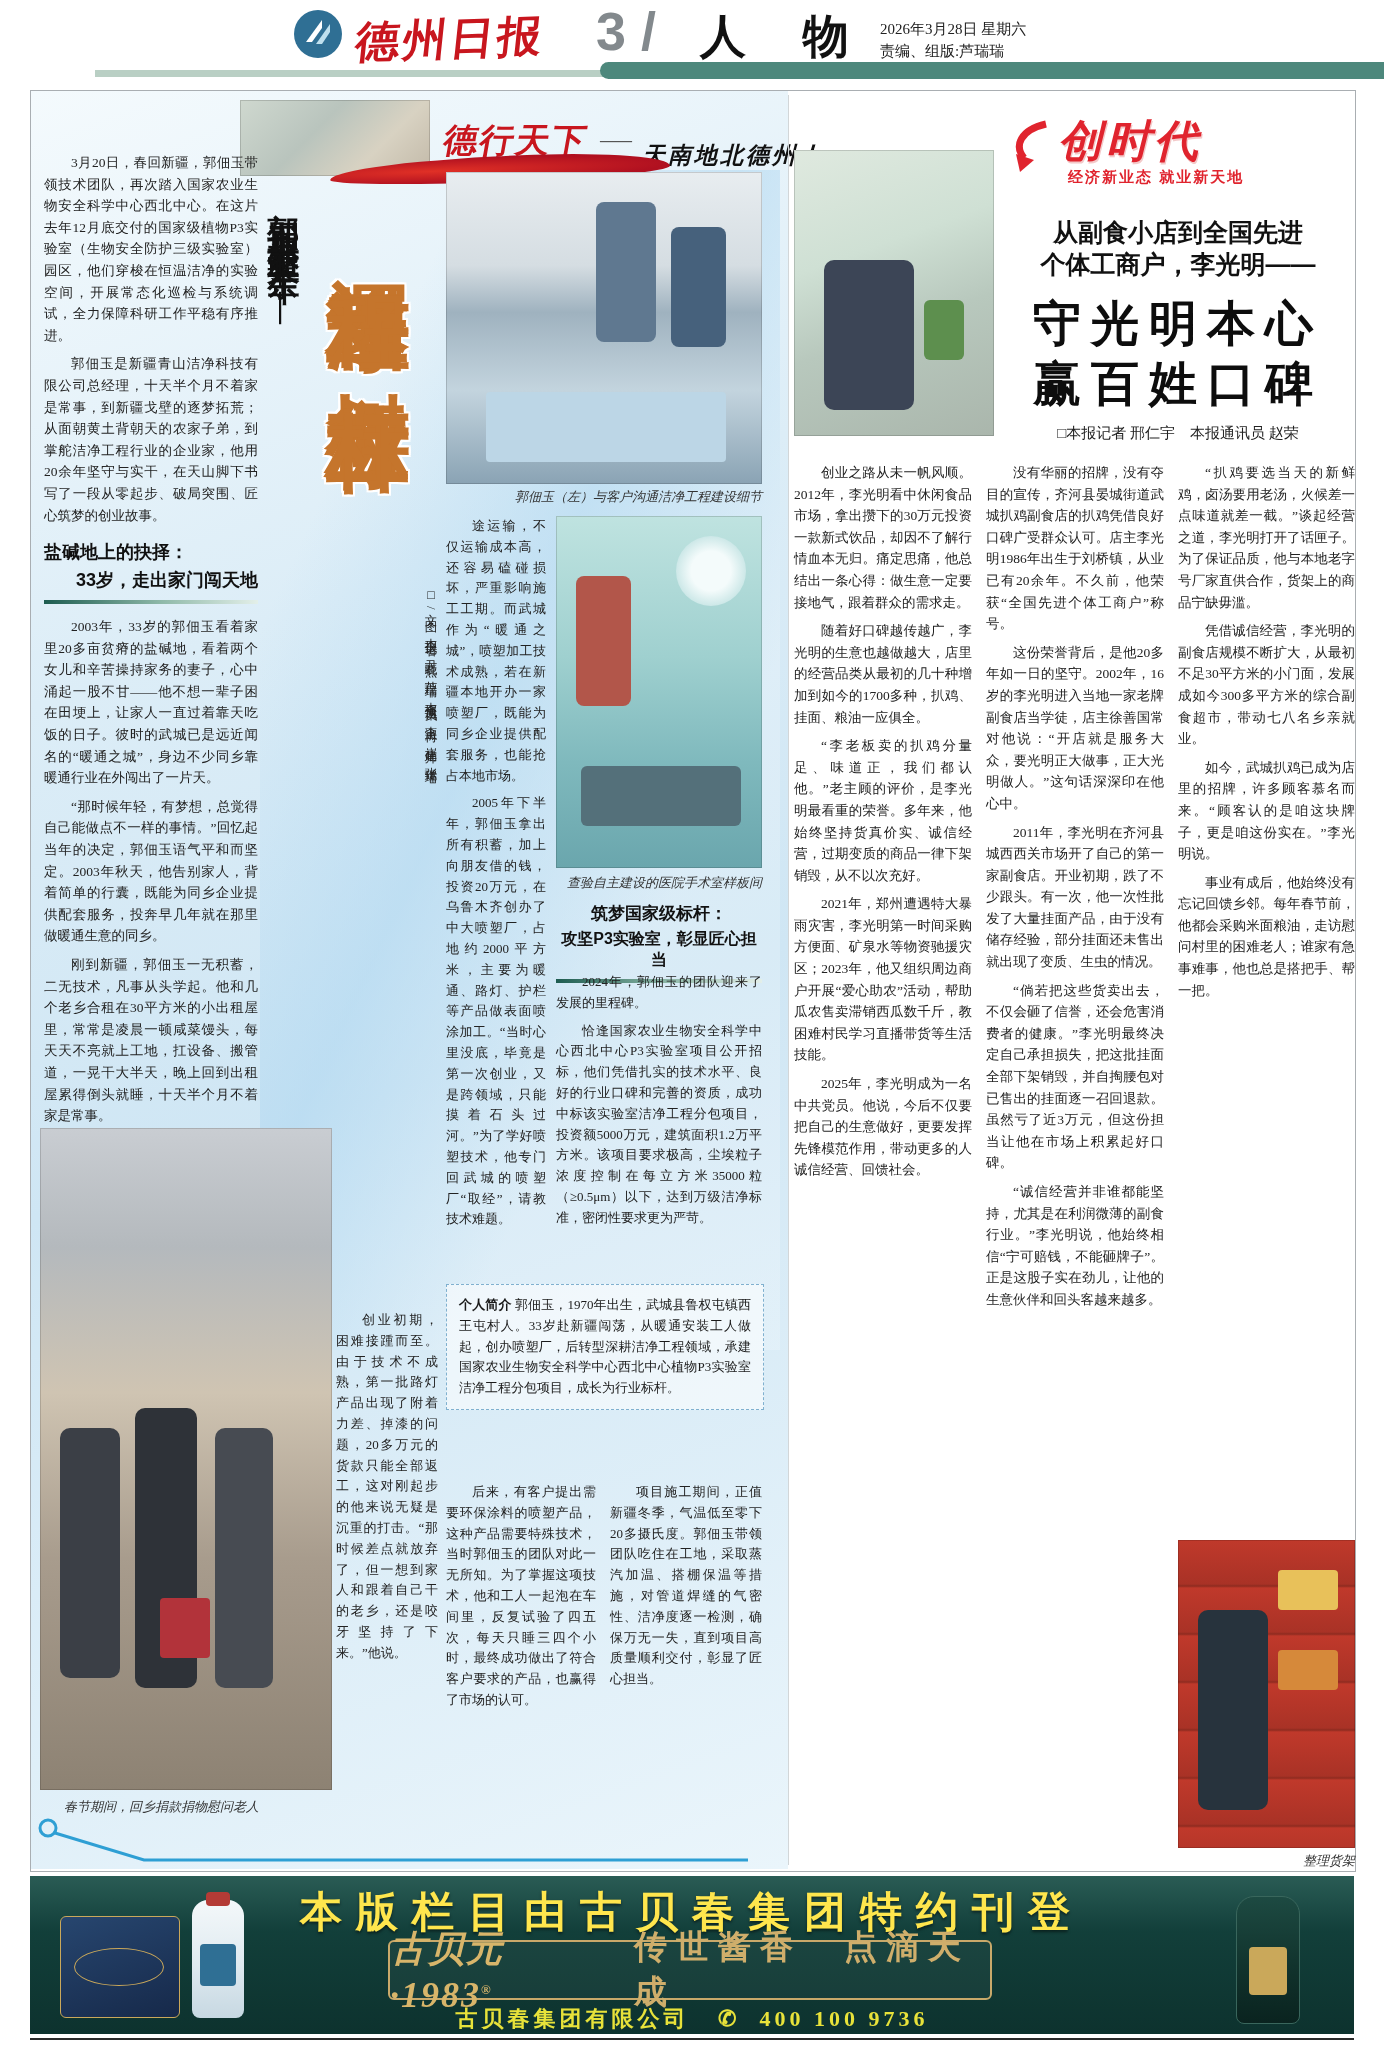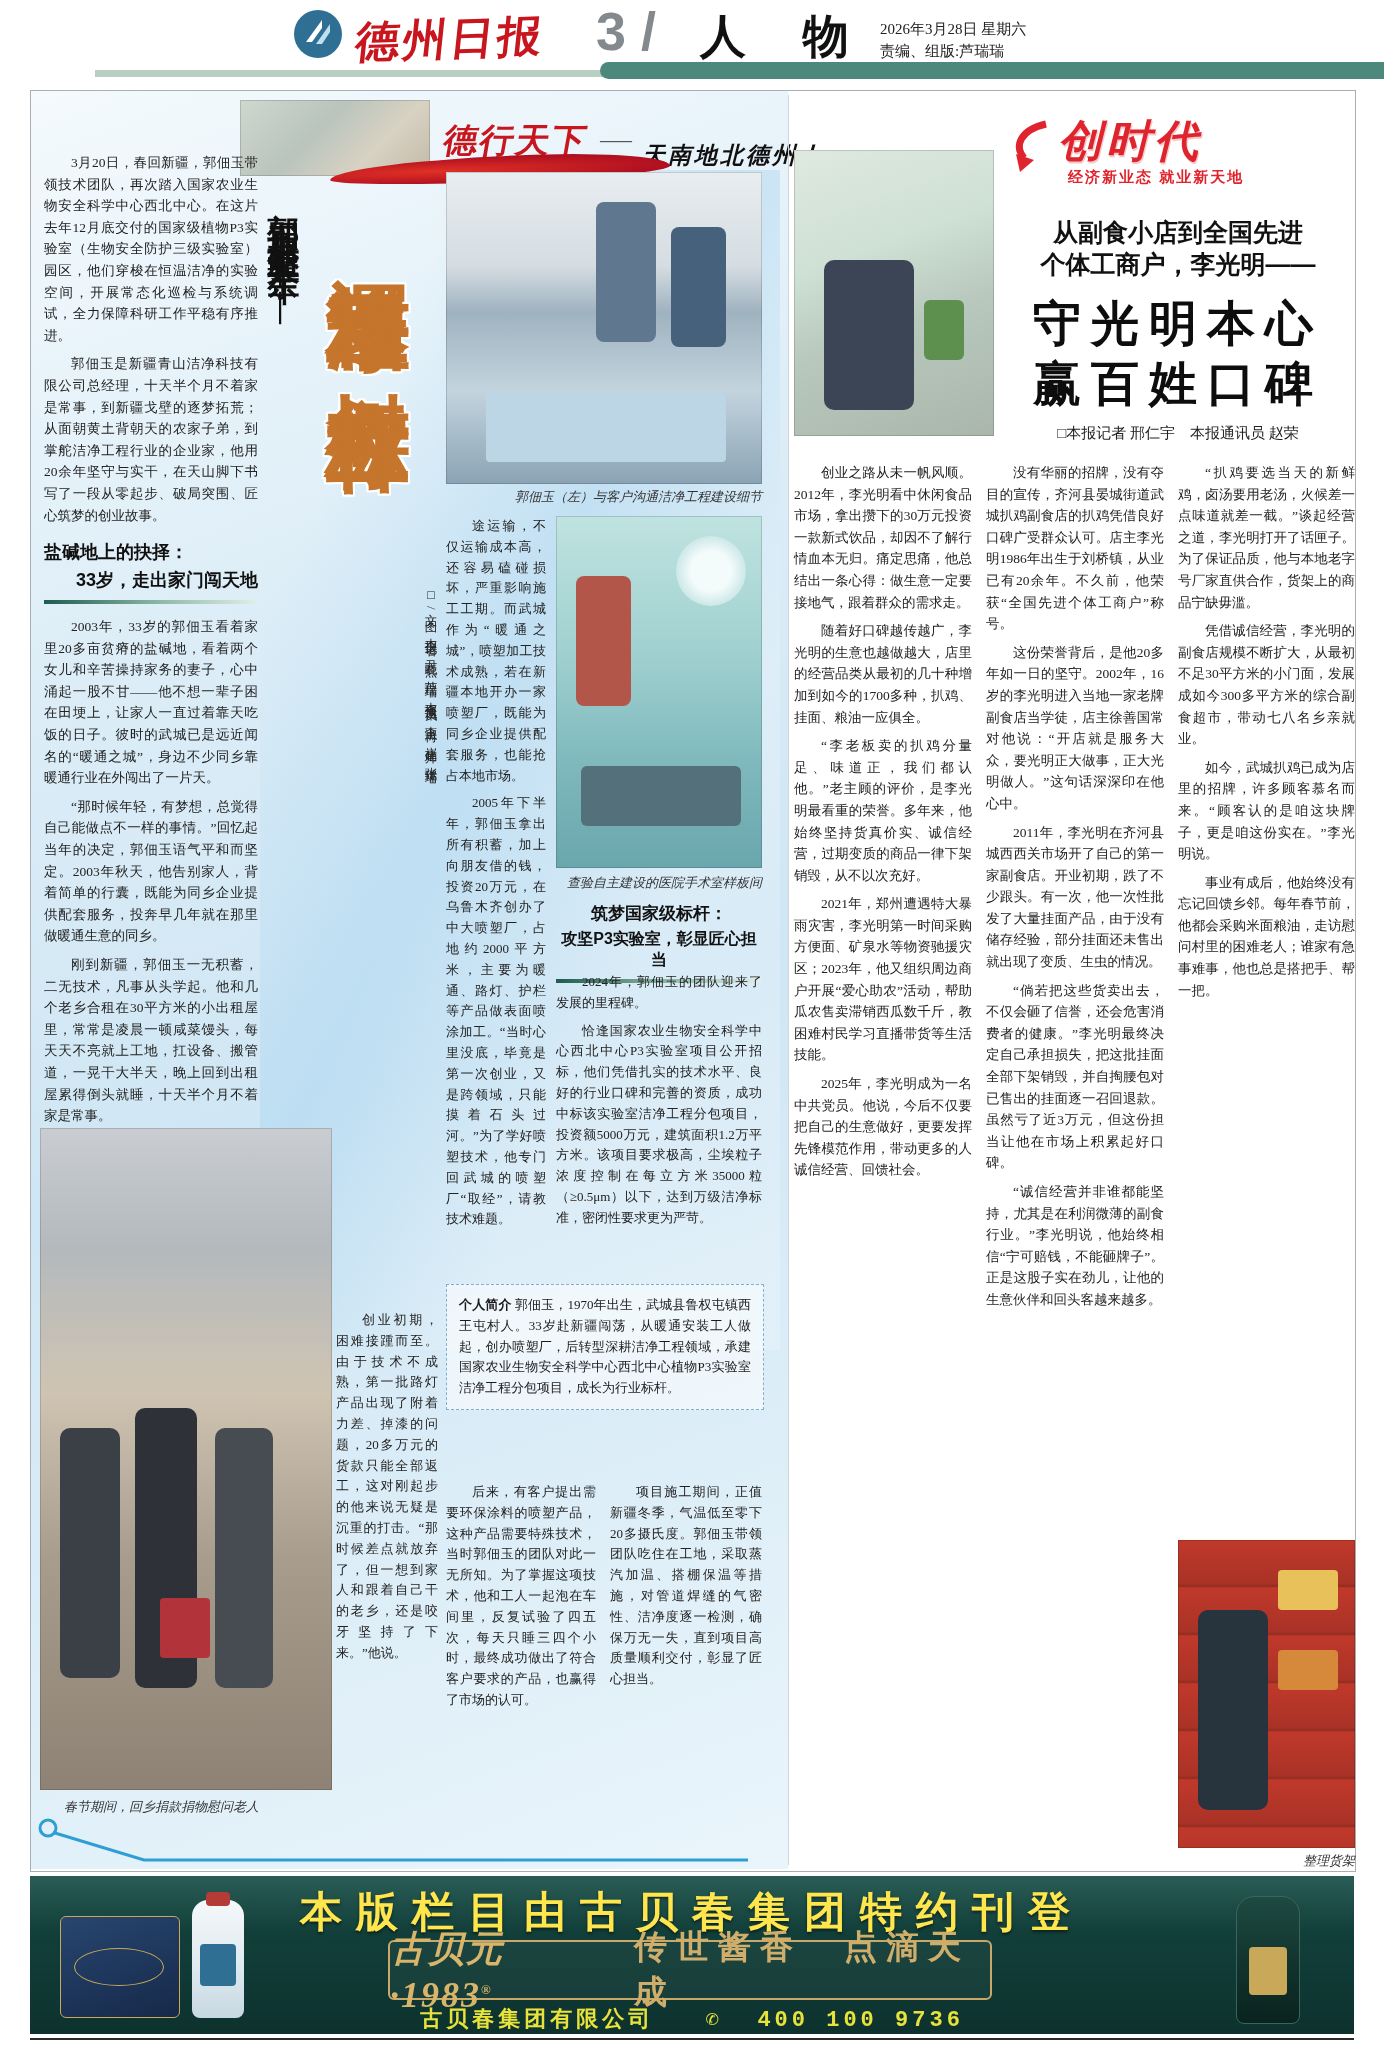--- a/index.html
+++ b/index.html
@@ -34,21 +34,21 @@
   .tagline{font-family:"Liberation Sans",sans-serif;font-weight:bold;color:#e0242e;font-size:15px;letter-spacing:2px;}
   .kicker2{font-family:"Liberation Sans",sans-serif;font-weight:bold;font-size:25px;color:#111;}
   .headline2{font-family:"Liberation Sans",sans-serif;font-weight:900;font-size:48px;color:#0d0d0d;letter-spacing:10px;}
   .byline2{font-size:15px;color:#222;}
   
   .ad-band{background:linear-gradient(180deg,#2a5c55 0%,#123f3a 35%,#0d322e 100%);}
   .ad-headline{font-family:"Liberation Sans",sans-serif;font-weight:bold;color:#ffe64d;font-size:42px;letter-spacing:14px;text-shadow:0 2px 3px rgba(0,0,0,.5);}
   .ad-box{border:2px solid #c9a96a;border-radius:6px;background:rgba(255,255,255,.04);display:flex;align-items:center;justify-content:center;gap:40px;}
   .ad-brand{font-weight:900;font-style:italic;color:#d8b56a;font-size:36px;letter-spacing:2px;}
   .ad-slogan{font-weight:bold;color:#cfae6b;font-size:33px;letter-spacing:9px;}
-  .ad-company{font-family:Liberation Mono, monospace;font-weight:bold;color:#e8e23a;font-size:22px;letter-spacing:4px;}
+  .ad-company{font-family:Liberation Serif, serif;font-weight:bold;color:#e8e23a;font-size:22px;letter-spacing:4px;}
 </style>
 </head>
 <body>
 
 <div id="page">
 
   <div class="abs" style="left:292px;top:8px;width:52px;height:52px;">
     <svg width="52" height="52" viewBox="0 0 52 52">
       <circle cx="26" cy="26" r="24" fill="#2f6f94"></circle>
       <path d="M14 34 L30 12 L30 20 L20 34 Z" fill="#ffffff"></path>

